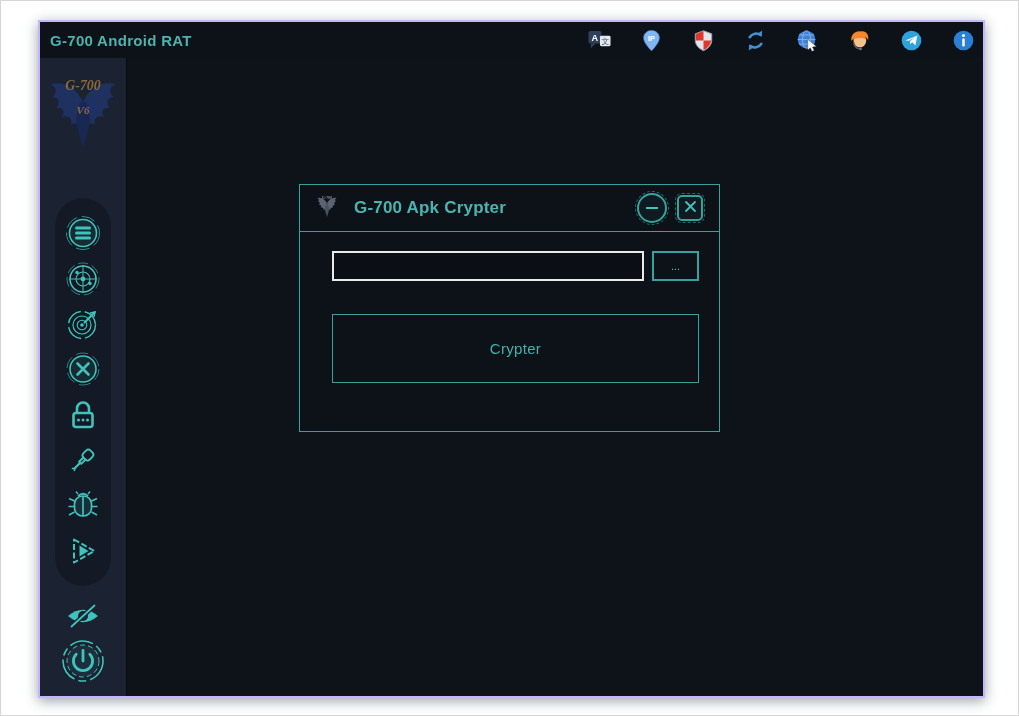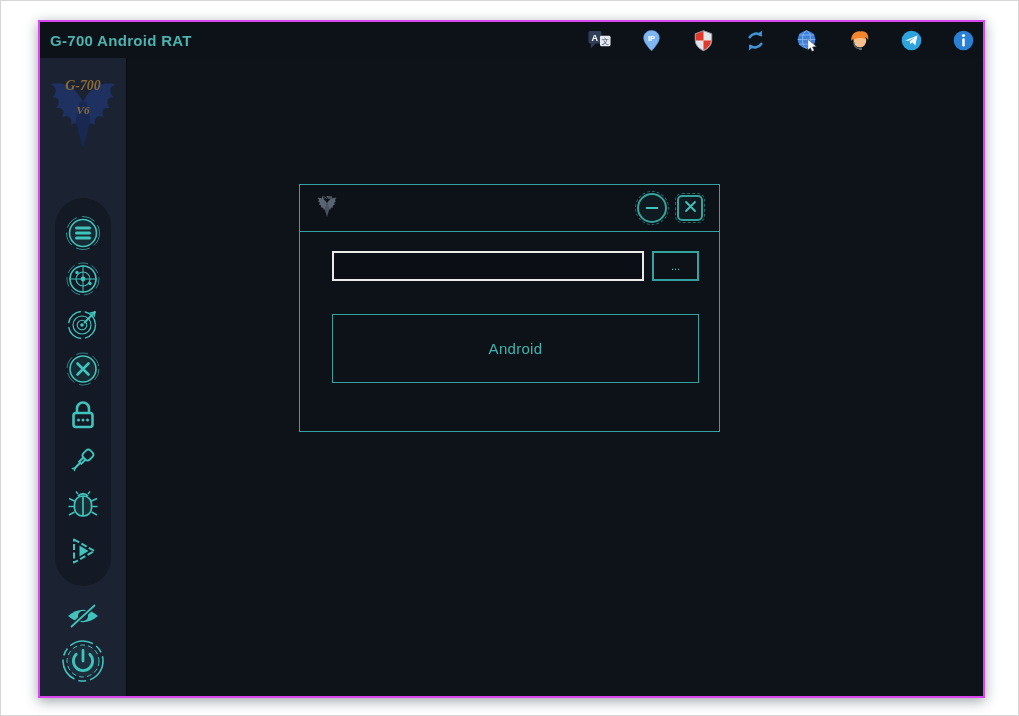--- a/index.html
+++ b/index.html
@@ -8,21 +8,21 @@
     background:#ffffff;
     font-family:"Liberation Sans", sans-serif;
     position:relative;
     overflow:hidden;
   }
   .page-frame { position:absolute; inset:0; border:1px solid #d6d6d6; pointer-events:none; }
 
   .app-window {
     position:absolute; left:38px; top:20px; width:947px; height:678px;
     background:#22c55e;
-    border:2px solid #d946ef;
+    border:2px solid #c4b5fd;
     box-shadow:0 3px 12px rgba(30,50,60,.45);
     display:flex; flex-direction:column;
   }
 
   
   .titlebar {
     height:36px; flex:0 0 auto;
     display:flex; align-items:center;
     padding:0 8px 0 10px;
     background:#0d1218;
@@ -346,20 +346,21 @@
         <div class="dialog-header">
           <span class="dialog-eagle">
             <svg viewBox="0 0 80 95">
               <path d="M40 30 C33 15 18 7 5 11 C13 15 11 21 7 25 C15 25 15 31 11 37 C19 35 21 41 17 47 C25 43 29 49 27 55 C33 51 37 55 35 61 L40 53 L45 61 C43 55 47 51 53 55 C51 49 55 43 63 47 C59 41 61 35 69 37 C65 31 65 25 73 25 C69 21 67 15 75 11 C62 7 47 15 40 30 Z" fill="#5a6472"></path>
               <circle cx="40" cy="34" r="4.5" fill="#49525e"></circle>
               <ellipse cx="40" cy="50" rx="7.5" ry="13" fill="#49525e"></ellipse>
               <path d="M34 60 L40 80 L46 60 Z" fill="#49525e"></path>
               <text x="40" y="16" font-size="14" font-style="italic" font-weight="bold" fill="#8d96a2" text-anchor="middle" font-family="Liberation Serif, serif">G-700</text>
             </svg>
           </span>
+          <span class="dialog-title">G-700 Apk Crypter</span>
 
           <div class="dialog-controls">
             <div class="btn-min">
               <span class="minus"></span>
             </div>
             <div class="btn-close">
               <span>
                 <svg viewBox="0 0 13 13">
                   <path d="M2 2 L11 11 M11 2 L2 11" stroke="#3fc3bc" stroke-width="1.8" stroke-linecap="round"></path>
                 </svg>
@@ -367,20 +368,20 @@
             </div>
           </div>
         </div>
 
         <div class="dialog-body">
           <div class="file-row">
             <input class="apk-input" type="text" value="" style="">
             <button class="browse-btn">...</button>
           </div>
 
-          <button class="protect-btn">Android</button>
+          <button class="protect-btn">Crypter</button>
         </div>
 
       </div>
 
     </div>
   </div>
 </div>
 
 </body></html>

